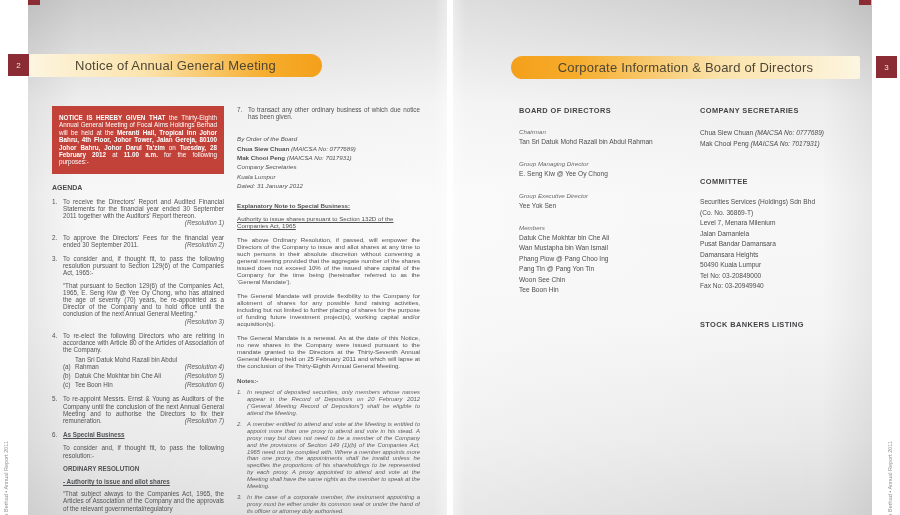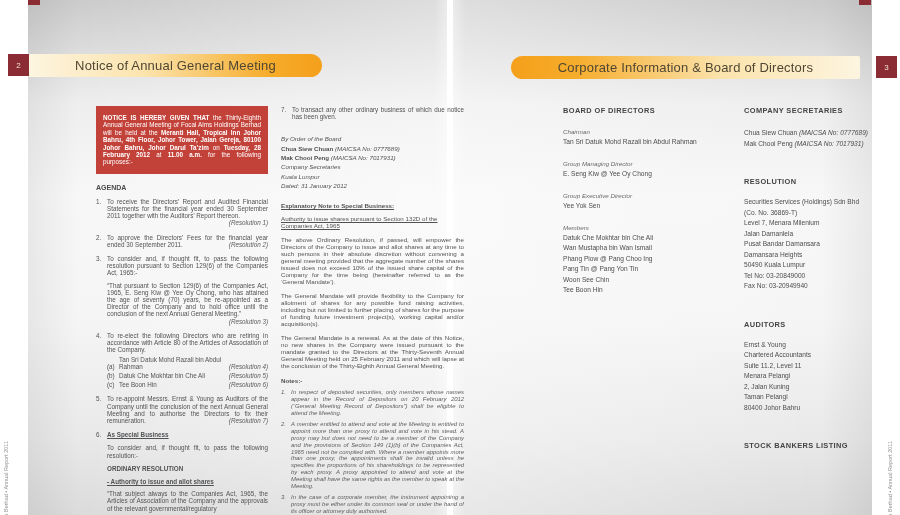--- a/index.html
+++ b/index.html
@@ -26,21 +26,21 @@
 
   
   .band{position:absolute;height:23px;display:flex;align-items:center;justify-content:center;
     font-size:13px;color:#4f4633;letter-spacing:.2px;white-space:nowrap;}
   .band-left{left:29px;top:54px;width:293px;border-radius:0 12px 12px 0;
     background:linear-gradient(90deg,#fdf5e0 0%,#fbe3ac 40%,#f6ac2b 82%,#f4a01b 100%);}
   .band-right{left:511px;top:56px;width:349px;border-radius:12px 2px 2px 12px;
     background:linear-gradient(90deg,#f4a01b 0%,#f6ac2b 18%,#fbe3ac 60%,#fdf5e0 100%);}
 
   
-  .col{position:absolute;top:106px;height:409px;overflow:hidden;color:#515254;margin-left:44px;}
+  .col{position:absolute;top:106px;height:409px;overflow:hidden;color:#515254;}
   .col-l1{left:52px;width:172px;}
   .col-l2{left:237px;width:183px;}
   .col-r1{left:519px;width:172px;}
   .col-r2{left:700px;width:165px;}
 
   
   .notice-box{background:#c2423a;color:#ffffff;padding:8px 7px;font-size:6.3px;line-height:7.4px;
     text-align:justify;margin-bottom:10px;}
   .b{font-weight:bold;}
   .agenda-title{font-weight:bold;font-size:7px;color:#4a4b4d;margin:4px 0 7px;}
@@ -237,46 +237,34 @@
   </div>
 
   <div class="col col-r2">
     <div class="sec-title">COMPANY SECRETARIES</div>
     <div class="grp">
       <div class="nm"><span>Chua Siew Chuan</span><span class="it"> (MAICSA No: 0777689)</span></div>
       <div class="nm"><span>Mak Chooi Peng</span><span class="it"> (MAICSA No: 7017931)</span></div>
     </div>
 
     <div class="sec">
-      <div class="sec-title">RESOLUTION</div>
+      <div class="sec-title">COMMITTEE</div>
       <div class="lines">
         <div class="nm">Securities Services (Holdings) Sdn Bhd</div>
         <div class="nm">(Co. No. 36869-T)</div>
         <div class="nm">Level 7, Menara Milenium</div>
         <div class="nm">Jalan Damanlela</div>
         <div class="nm">Pusat Bandar Damansara</div>
         <div class="nm">Damansara Heights</div>
         <div class="nm">50490 Kuala Lumpur</div>
         <div class="nm">Tel No: 03-20849000</div>
         <div class="nm">Fax No: 03-20949940</div>
       </div>
     </div>
 
-    <div class="sec">
-      <div class="sec-title">AUDITORS</div>
-      <div class="lines">
-        <div class="nm">Ernst &amp; Young</div>
-        <div class="nm">Chartered Accountants</div>
-        <div class="nm">Suite 11.2, Level 11</div>
-        <div class="nm">Menara Pelangi</div>
-        <div class="nm">2, Jalan Kuning</div>
-        <div class="nm">Taman Pelangi</div>
-        <div class="nm">80400 Johor Bahru</div>
-      </div>
-    </div>
 
 
     <div class="sec">
       <div class="sec-title">STOCK BANKERS LISTING</div>
 
     </div>
   </div>
 
   <div class="spine spine-left">
     <span>Focal Aims Holdings Berhad • Annual Report 2011</span>

